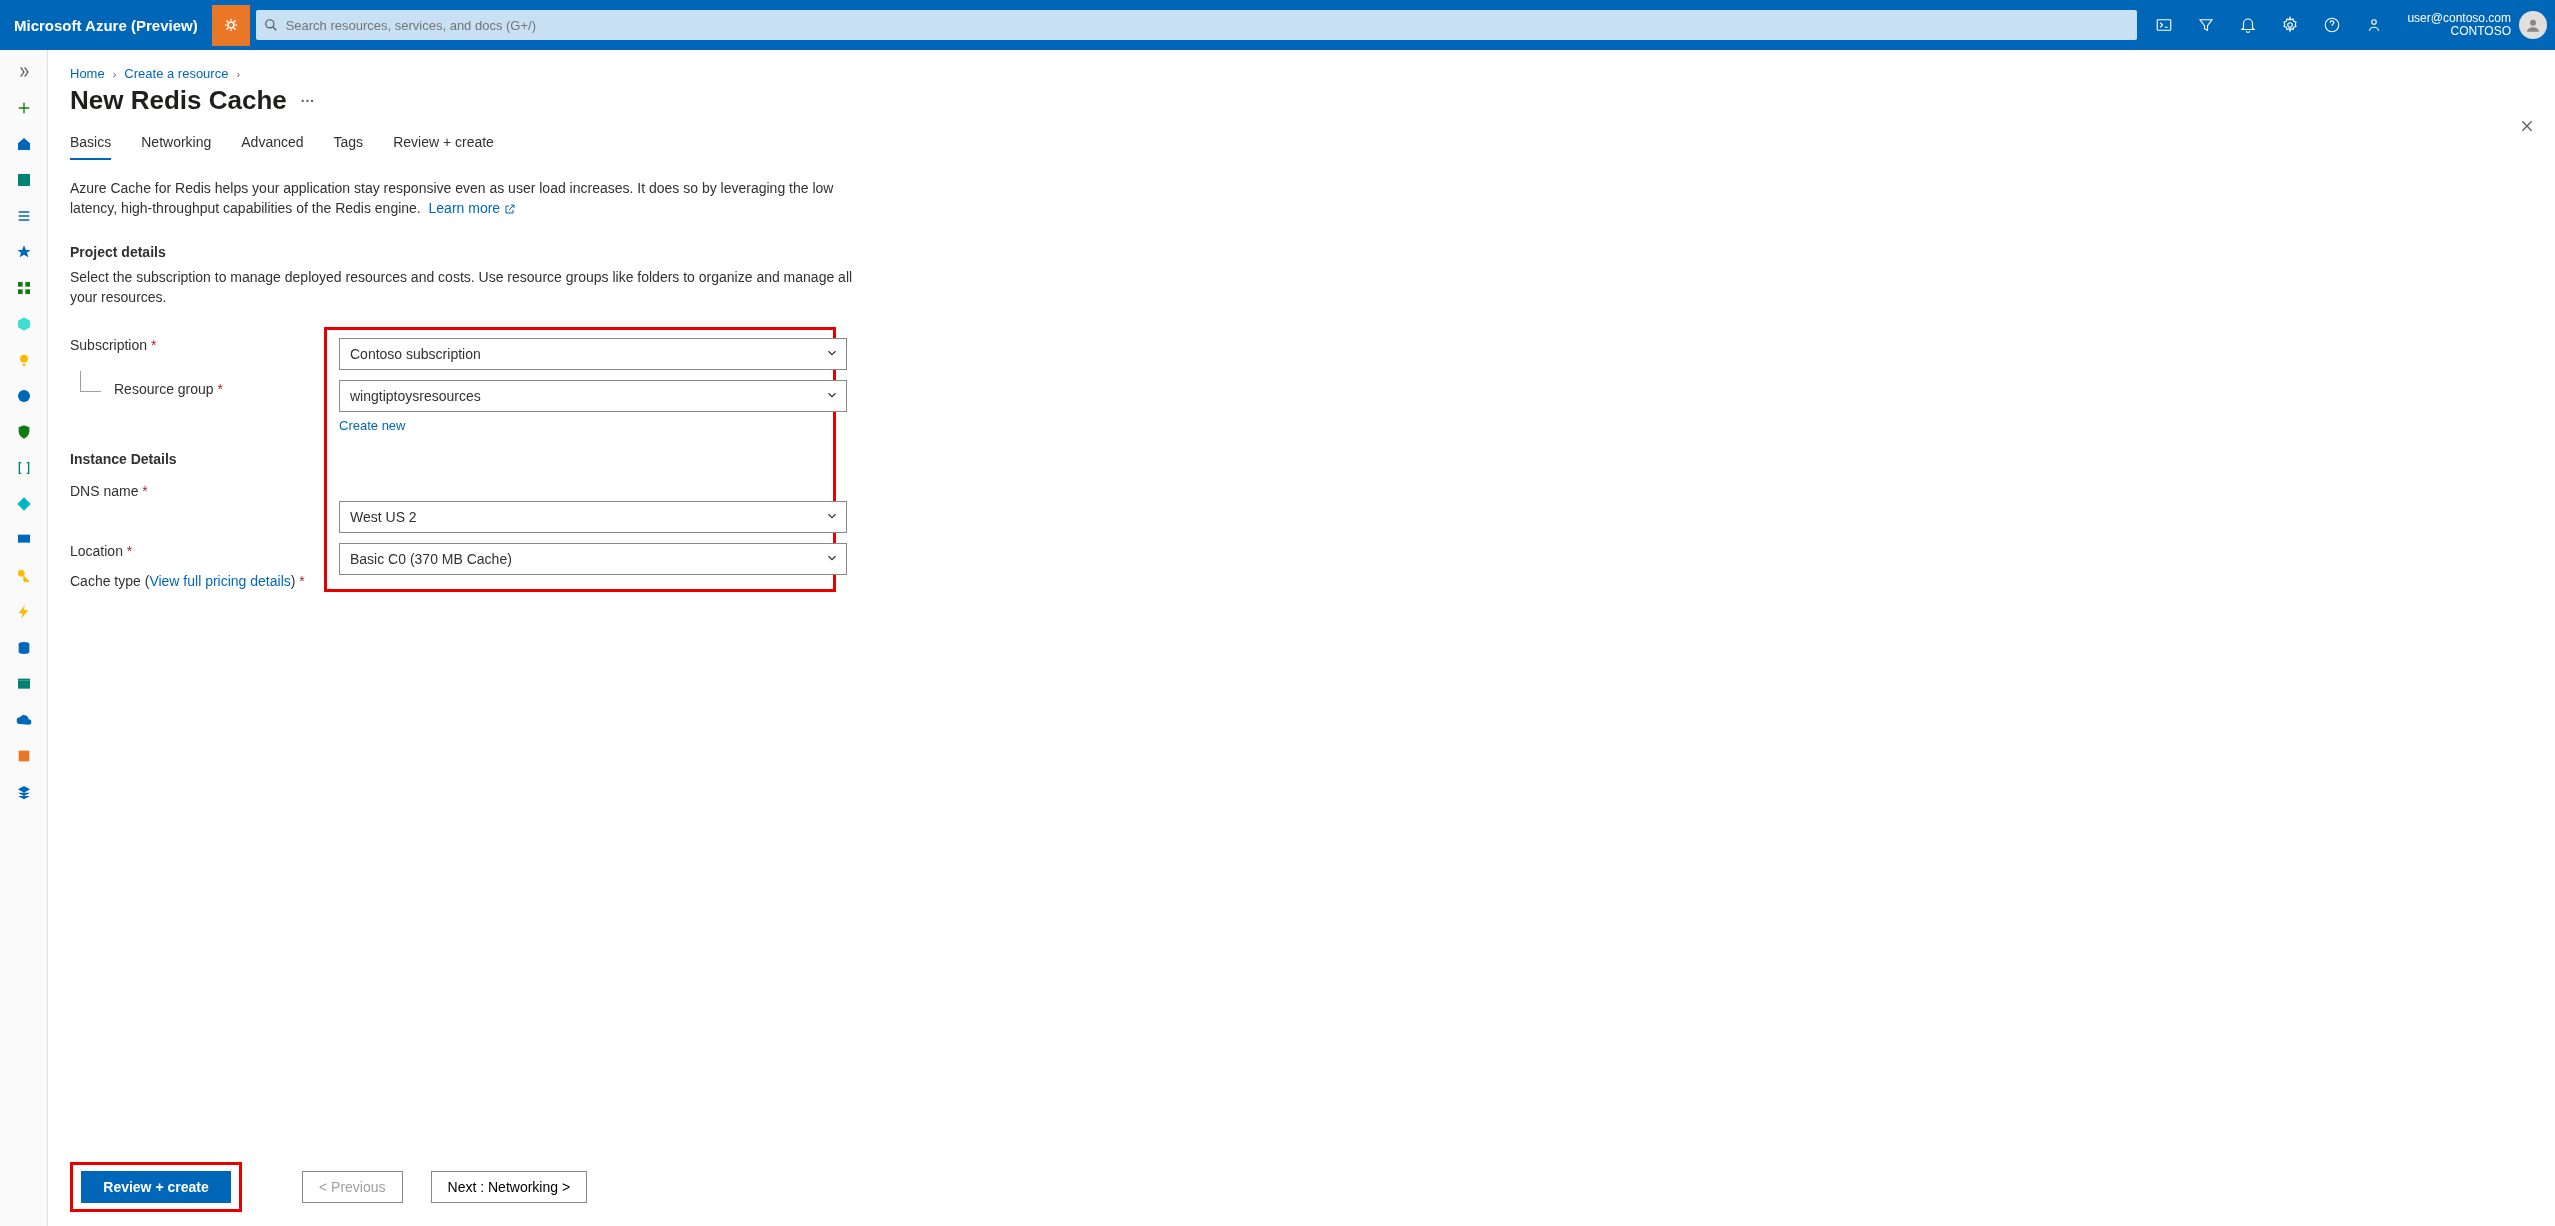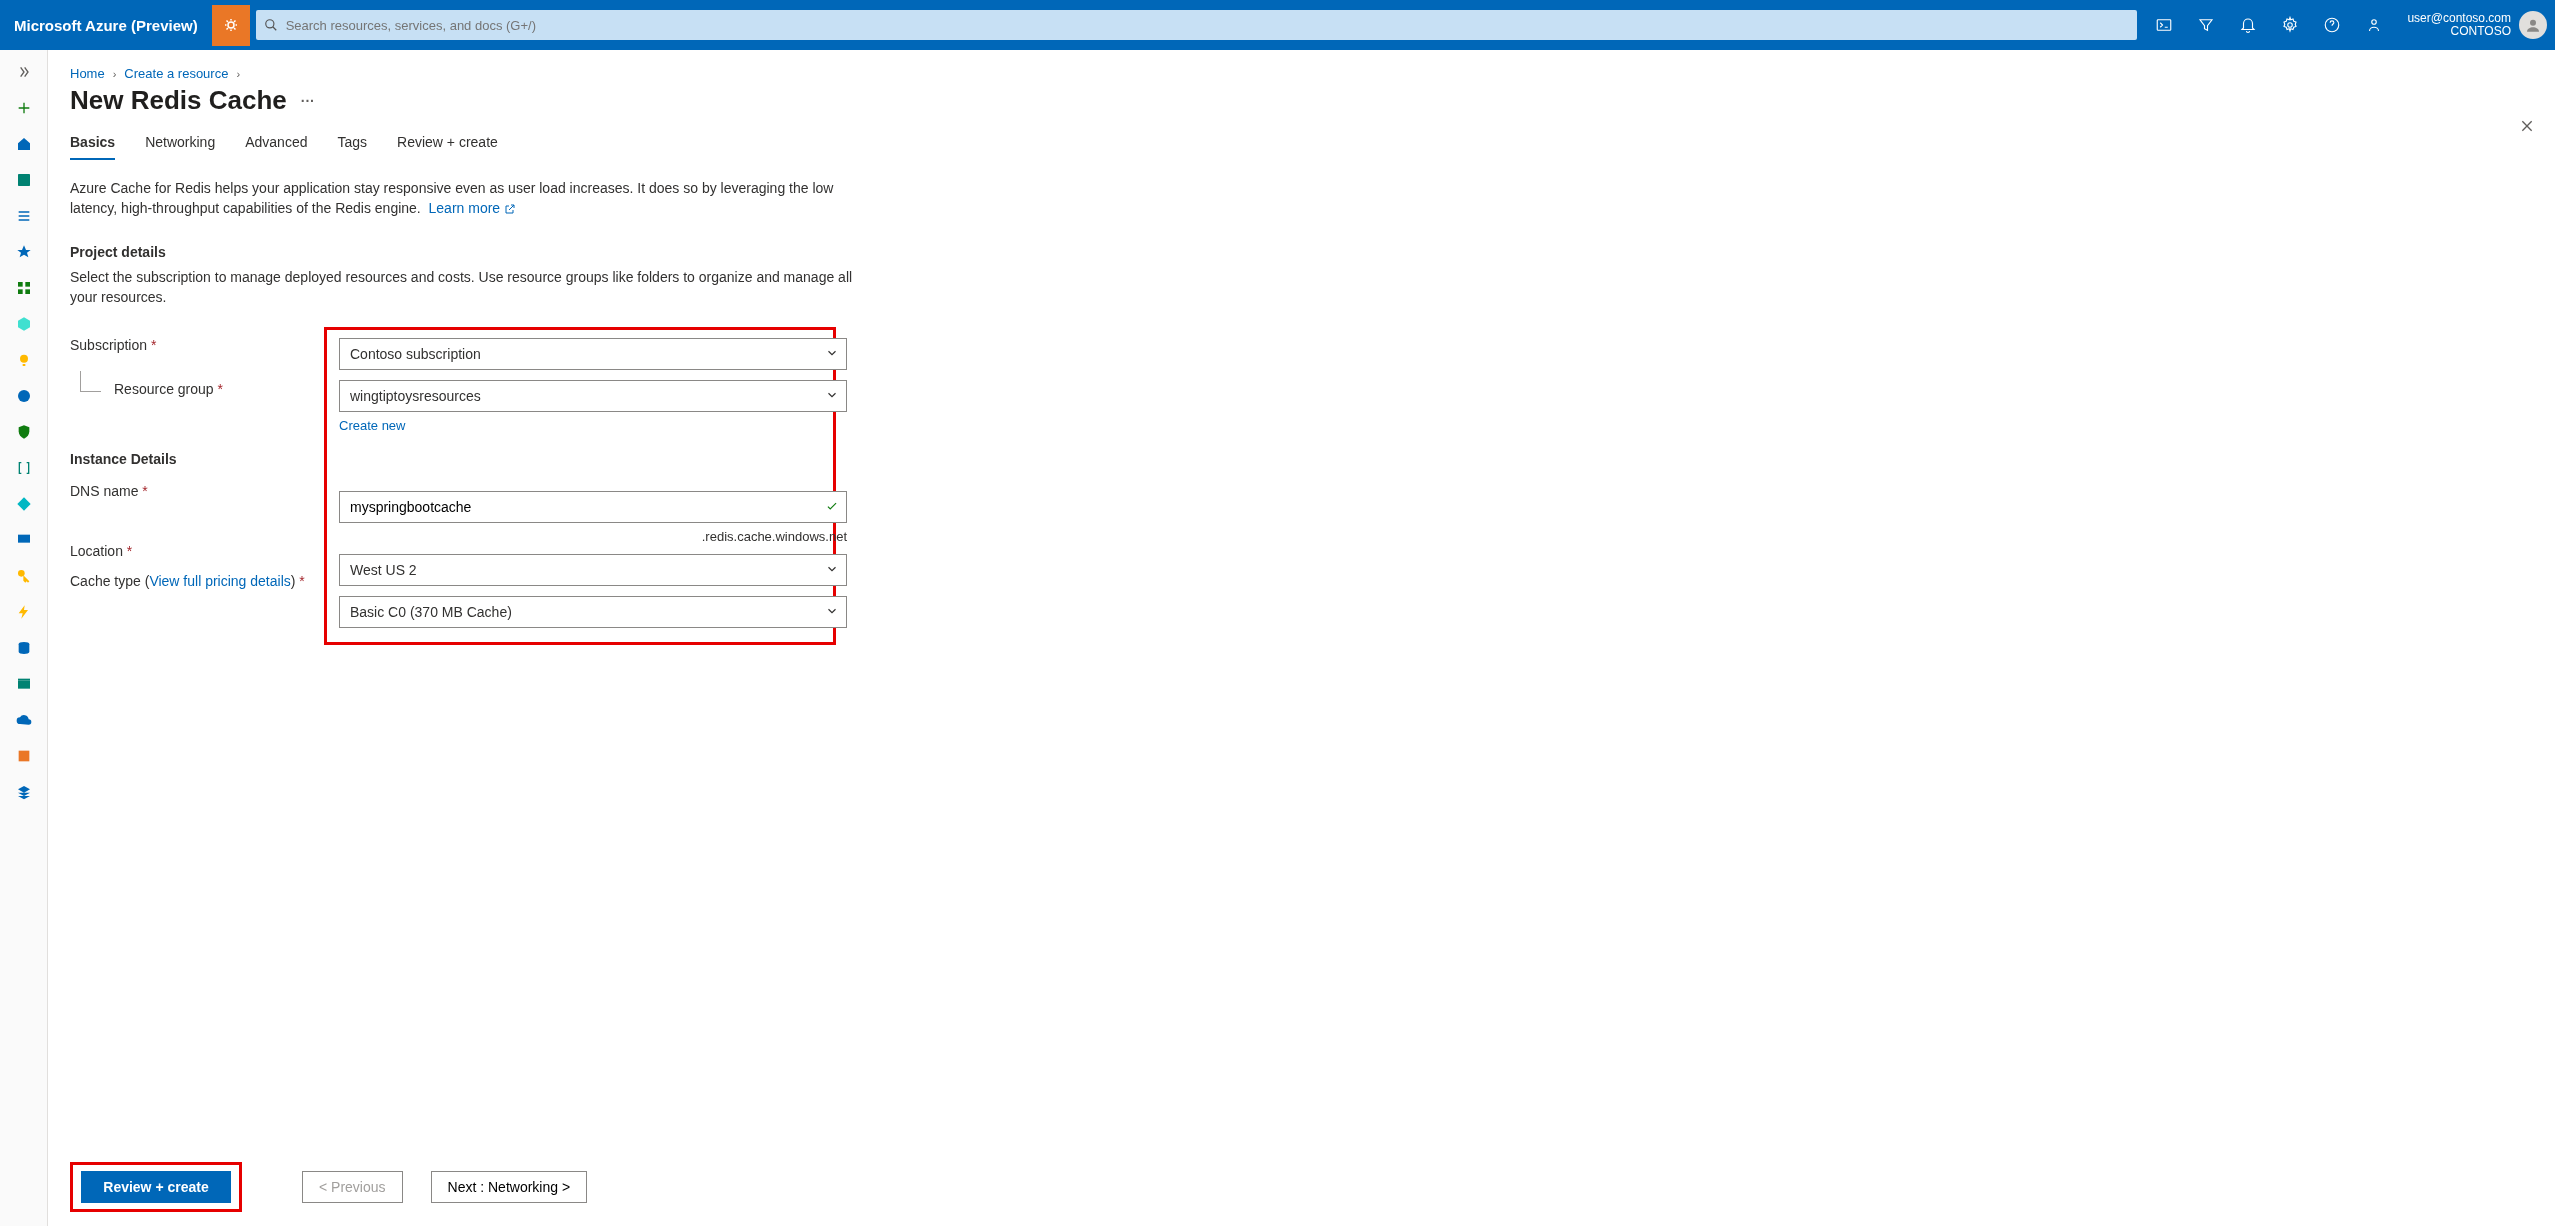--- a/index.html
+++ b/index.html
@@ -29,21 +29,21 @@
 
   .breadcrumb { font-size:13px; color:#0067b8; display:flex; gap:8px; align-items:center; margin-bottom:4px;}
   .breadcrumb .sep { color:#605e5c; font-size:11px;}
   .titlebar { display:flex; align-items:center; gap:14px; margin-bottom:16px;}
   .titlebar h1 { font-size:26px; font-weight:600; color:#201f1e;}
   .titlebar .more { color:#605e5c; font-weight:bold; cursor:pointer; font-size:14px;}
   .close { position:absolute; top:68px; right:20px; cursor:pointer;}
 
   .tabs { display:flex; gap:30px; border-bottom:1px solid transparent; margin-bottom:18px;}
   .tab { padding:2px 0 10px 0; font-size:14px; color:#323130; cursor:pointer; position:relative;}
-  .tab.active { font-weight:700;}
+  .tab.active { font-weight:400;}
   .tab.active::after { content:""; position:absolute; left:0; right:0; bottom:0; height:2px; background:#0067b8;}
 
   .intro { max-width:770px; font-size:14px; color:#323130; line-height:1.4; margin-bottom:26px;}
   .section-head { font-weight:600; font-size:14px; margin-bottom:8px;}
   .section-sub { max-width:790px; font-size:14px; line-height:1.4; margin-bottom:20px;}
 
   .hl { border:3px solid #e60000; padding:8px 18px 14px 12px; width:512px; margin-left:-4px; margin-bottom:16px;}
 
   .row { display:flex; align-items:center; margin-bottom:14px;}
   .row .lbl { width:258px; font-size:14px; position:relative;}
@@ -327,29 +327,20 @@
             <span>wingtiptoysresources</span>
             <span class="chev"><svg width="14" height="14" viewBox="0 0 24 24" fill="none" stroke="#323130" stroke-width="2">
                     <path d="M6 9l6 6 6-6"></path>
                   </svg></span>
           </div>
           <a href="#" class="sublink">Create new</a>
         </div>
 
         <div style="height:58px"></div>
 
-        <div class="ctrl">
-          <div class="txtin">
-            <input value="myspringbootcache" style="">
-            <span class="mark"><svg width="14" height="14" viewBox="0 0 24 24" fill="none" stroke="#107c10" stroke-width="2">
-                    <path d="M5 13l4 4L19 7"></path>
-                  </svg></span>
-          </div>
-          <div class="suffix">.redis.cache.windows.net</div>
-        </div>
 
         <div style="height:10px"></div>
         <div class="ctrl">
           <div class="dd">
             <span>West US 2</span>
             <span class="chev"><svg width="14" height="14" viewBox="0 0 24 24" fill="none" stroke="#323130" stroke-width="2">
                     <path d="M6 9l6 6 6-6"></path>
                   </svg></span>
           </div>
         </div>

